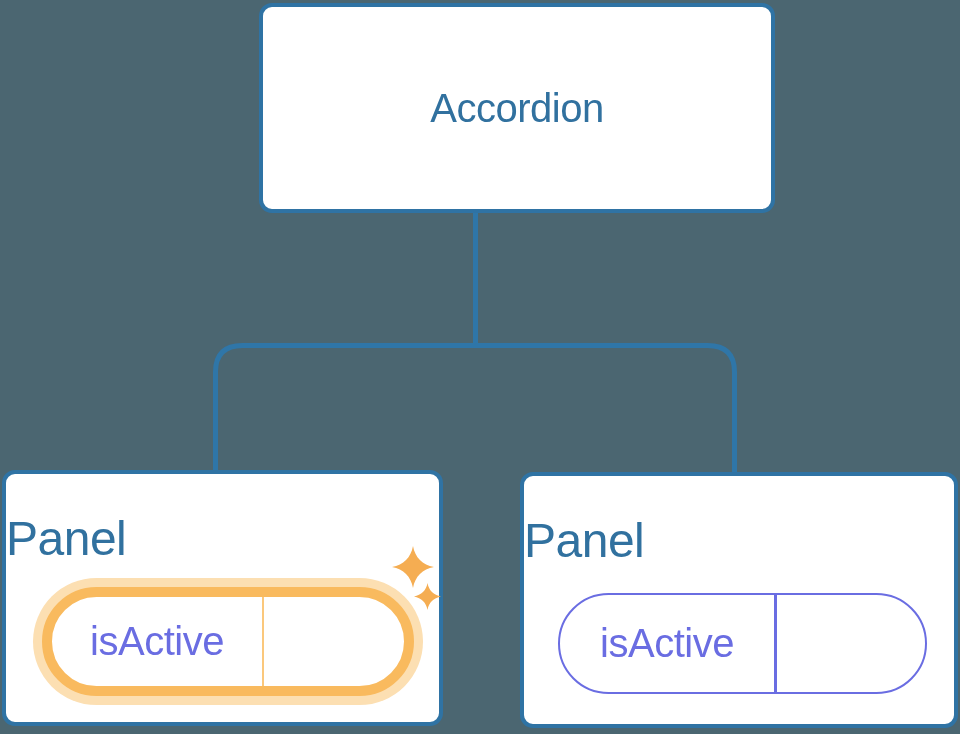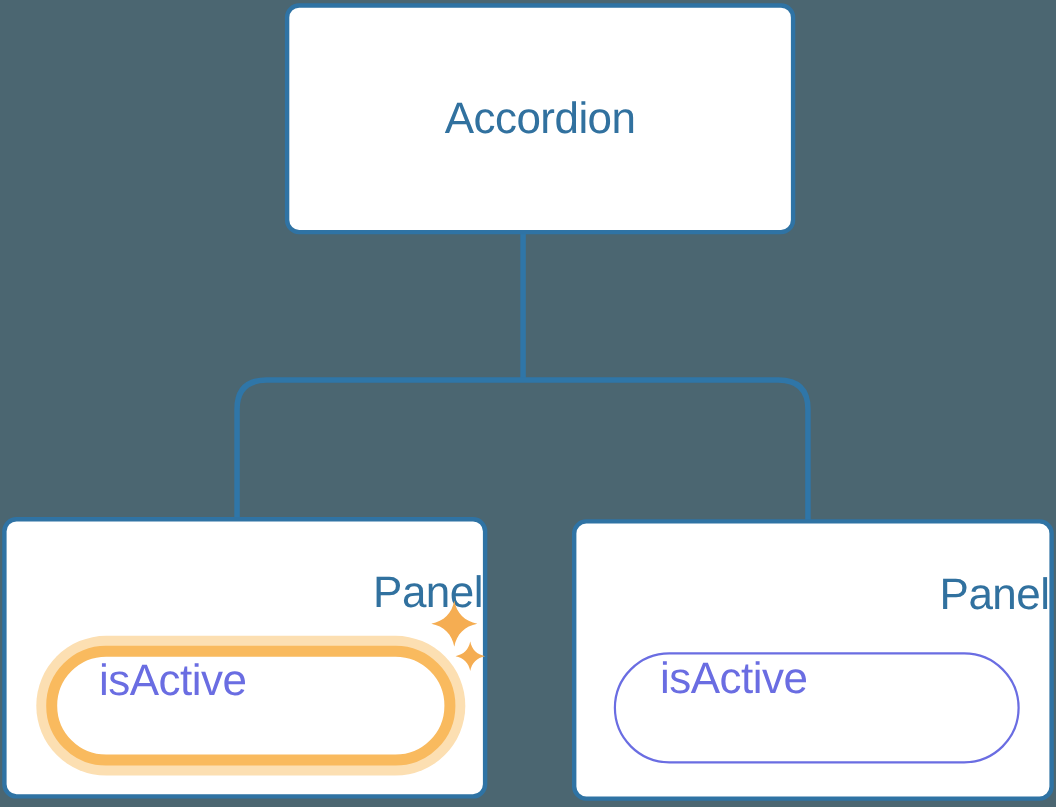--- a/index.html
+++ b/index.html
@@ -18,46 +18,45 @@
   }
   .box {
     position: absolute;
     background: #ffffff;
     border: 4px solid #2F73A4;
     border-radius: 13px;
     box-sizing: border-box;
   }
   .root-box {
     left: 259px; top: 3px;
-    width: 464px; height: 210px;
+    width: 516px; height: 210px;
     display: flex; align-items: center; justify-content: center;
     font-size: 40px;
     letter-spacing: -0.5px;
     color: #31719F;
   }
   .panel-box { top: 470px; width: 441px; height: 256px; }
   .panel-left  { left: 2px; }
   .panel-right { left: 520px; top: 472px; width: 438px; }
   .panel-title {
     position: absolute;
     left: 0; right: 0; top: 44px;
-    text-align: right;
-    font-size: 40px;
+    text-align: left;
+    font-size: 48px;
     line-height: 42px;
     letter-spacing: -0.5px;
     color: #31719F;
   }
   .pill {
     position: absolute;
     display: flex;
     align-items: stretch;
     box-sizing: border-box;
     background: #ffffff;
     overflow: hidden;
-    flex-direction: column;
   }
   .panel-left .pill {
     left: 36px; top: 113px;
     width: 372px; height: 109px;
     border: 10px solid #F9BA5E;
     border-radius: 54.5px;
     box-shadow: 0 0 0 9px #FCDFB2;
   }
   .panel-right .pill {
     left: 34px; top: 117px;

